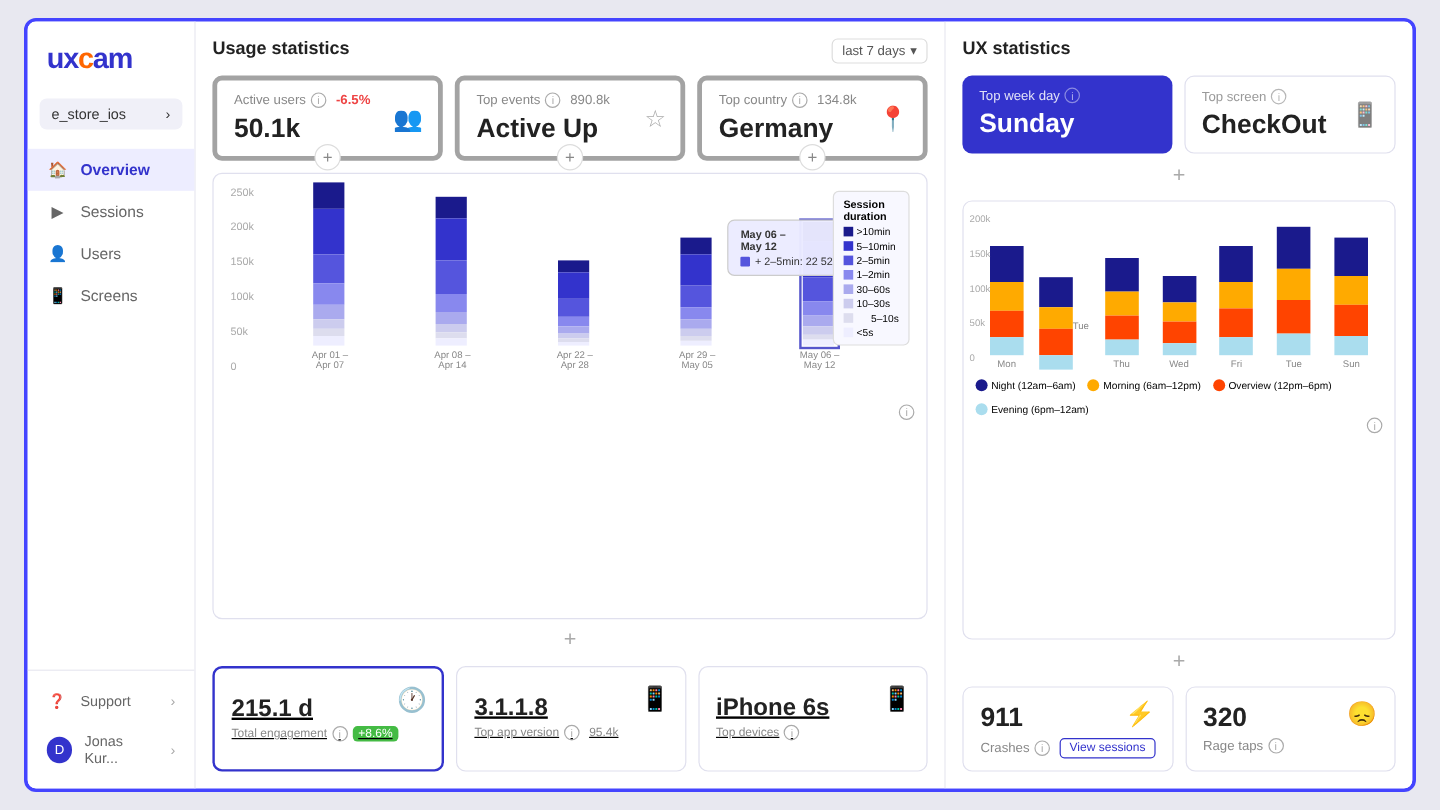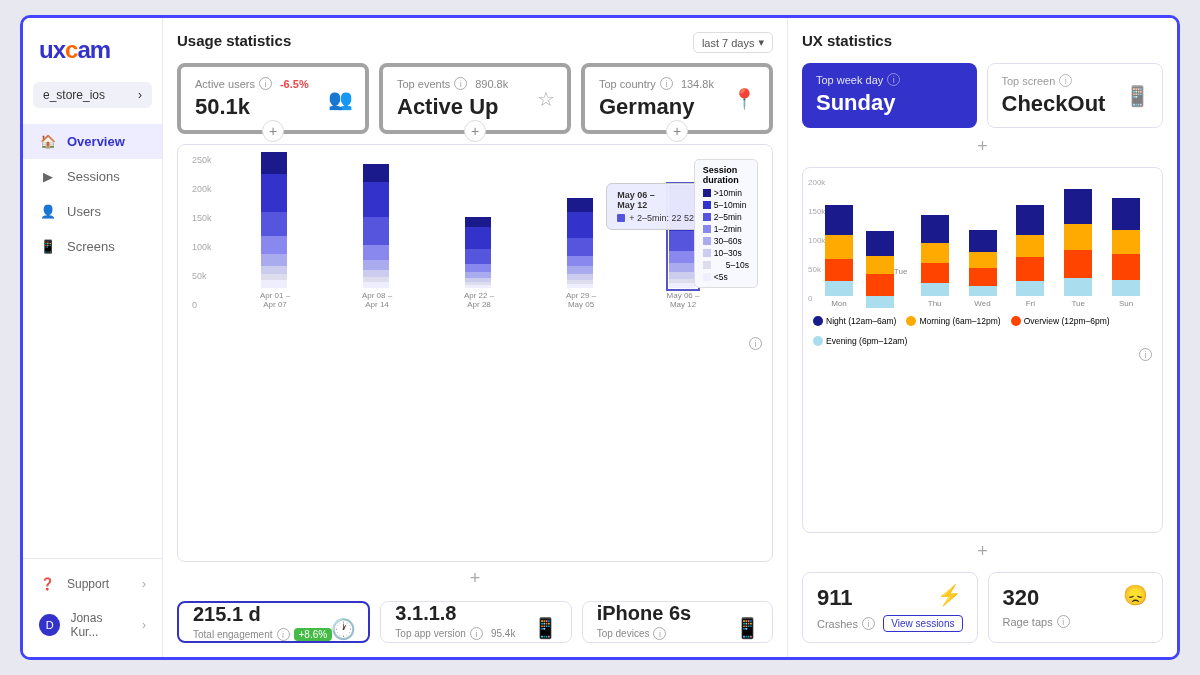--- a/index.html
+++ b/index.html
@@ -27,21 +27,21 @@
     .stat-card .value { font-size: 22px; font-weight: 700; color: #222; margin-top: 4px; }
     .stat-card .icon { position: absolute; right: 12px; top: 50%; transform: translateY(-50%); font-size: 20px; color: #aaa; }
     .stat-card .badge { color: #e44; font-size: 11px; font-weight: 600; margin-left: 4px; }
     .stat-card .add-btn { position: absolute; bottom: -12px; left: 50%; transform: translateX(-50%); width: 22px; height: 22px; background: #fff; border: 1px solid #ddd; border-radius: 50%; display: flex; align-items: center; justify-content: center; font-size: 14px; color: #888; cursor: pointer; z-index: 2; }
     .chart-area { background: #fff; border: 1px solid #e0e0ee; border-radius: 8px; padding: 10px; flex: 1; position: relative; }
     .chart-container { width: 100%; height: 180px; position: relative; }
     .bar-group { display: flex; flex-direction: column; align-items: center; flex: 1; }
     .bar-stack { display: flex; flex-direction: column-reverse; width: 28px; }
     .bar-label { font-size: 9px; color: #888; text-align: center; margin-top: 4px; line-height: 1.2; }
     .bottom-stats { display: flex; gap: 10px; padding-bottom: 14px; }
-    .bottom-card { background: #fff; border: 1px solid #e0e0ee; border-radius: 8px; padding: 0 14px; flex: 1; position: relative; }
+    .bottom-card { background: #fff; border: 1px solid #e0e0ee; border-radius: 8px; padding: 23px 14px; flex: 1; position: relative; text-decoration: underline; }
     .bottom-card.highlighted { border: 2px solid #3333cc; }
     .bottom-card .value { font-size: 20px; font-weight: 700; color: #222; }
     .bottom-card .icon { position: absolute; right: 12px; top: 14px; font-size: 20px; color: #aaa; }
     .bottom-card .sub-label { font-size: 10px; color: #888; margin-top: 2px; display: flex; align-items: center; gap: 4px; }
     .green-badge { background: #44bb44; color: #fff; border-radius: 4px; padding: 1px 5px; font-size: 10px; }
     .ux-header { display: flex; gap: 10px; }
     .ux-top-card { flex: 1; border-radius: 8px; padding: 10px 14px; position: relative; }
     .ux-top-card.blue { background: #3333cc; color: #fff; }
     .ux-top-card.white { background: #fff; border: 1px solid #e0e0ee; color: #222; }
     .ux-top-card .label { font-size: 11px; opacity: 0.85; display: flex; align-items: center; gap: 4px; }

